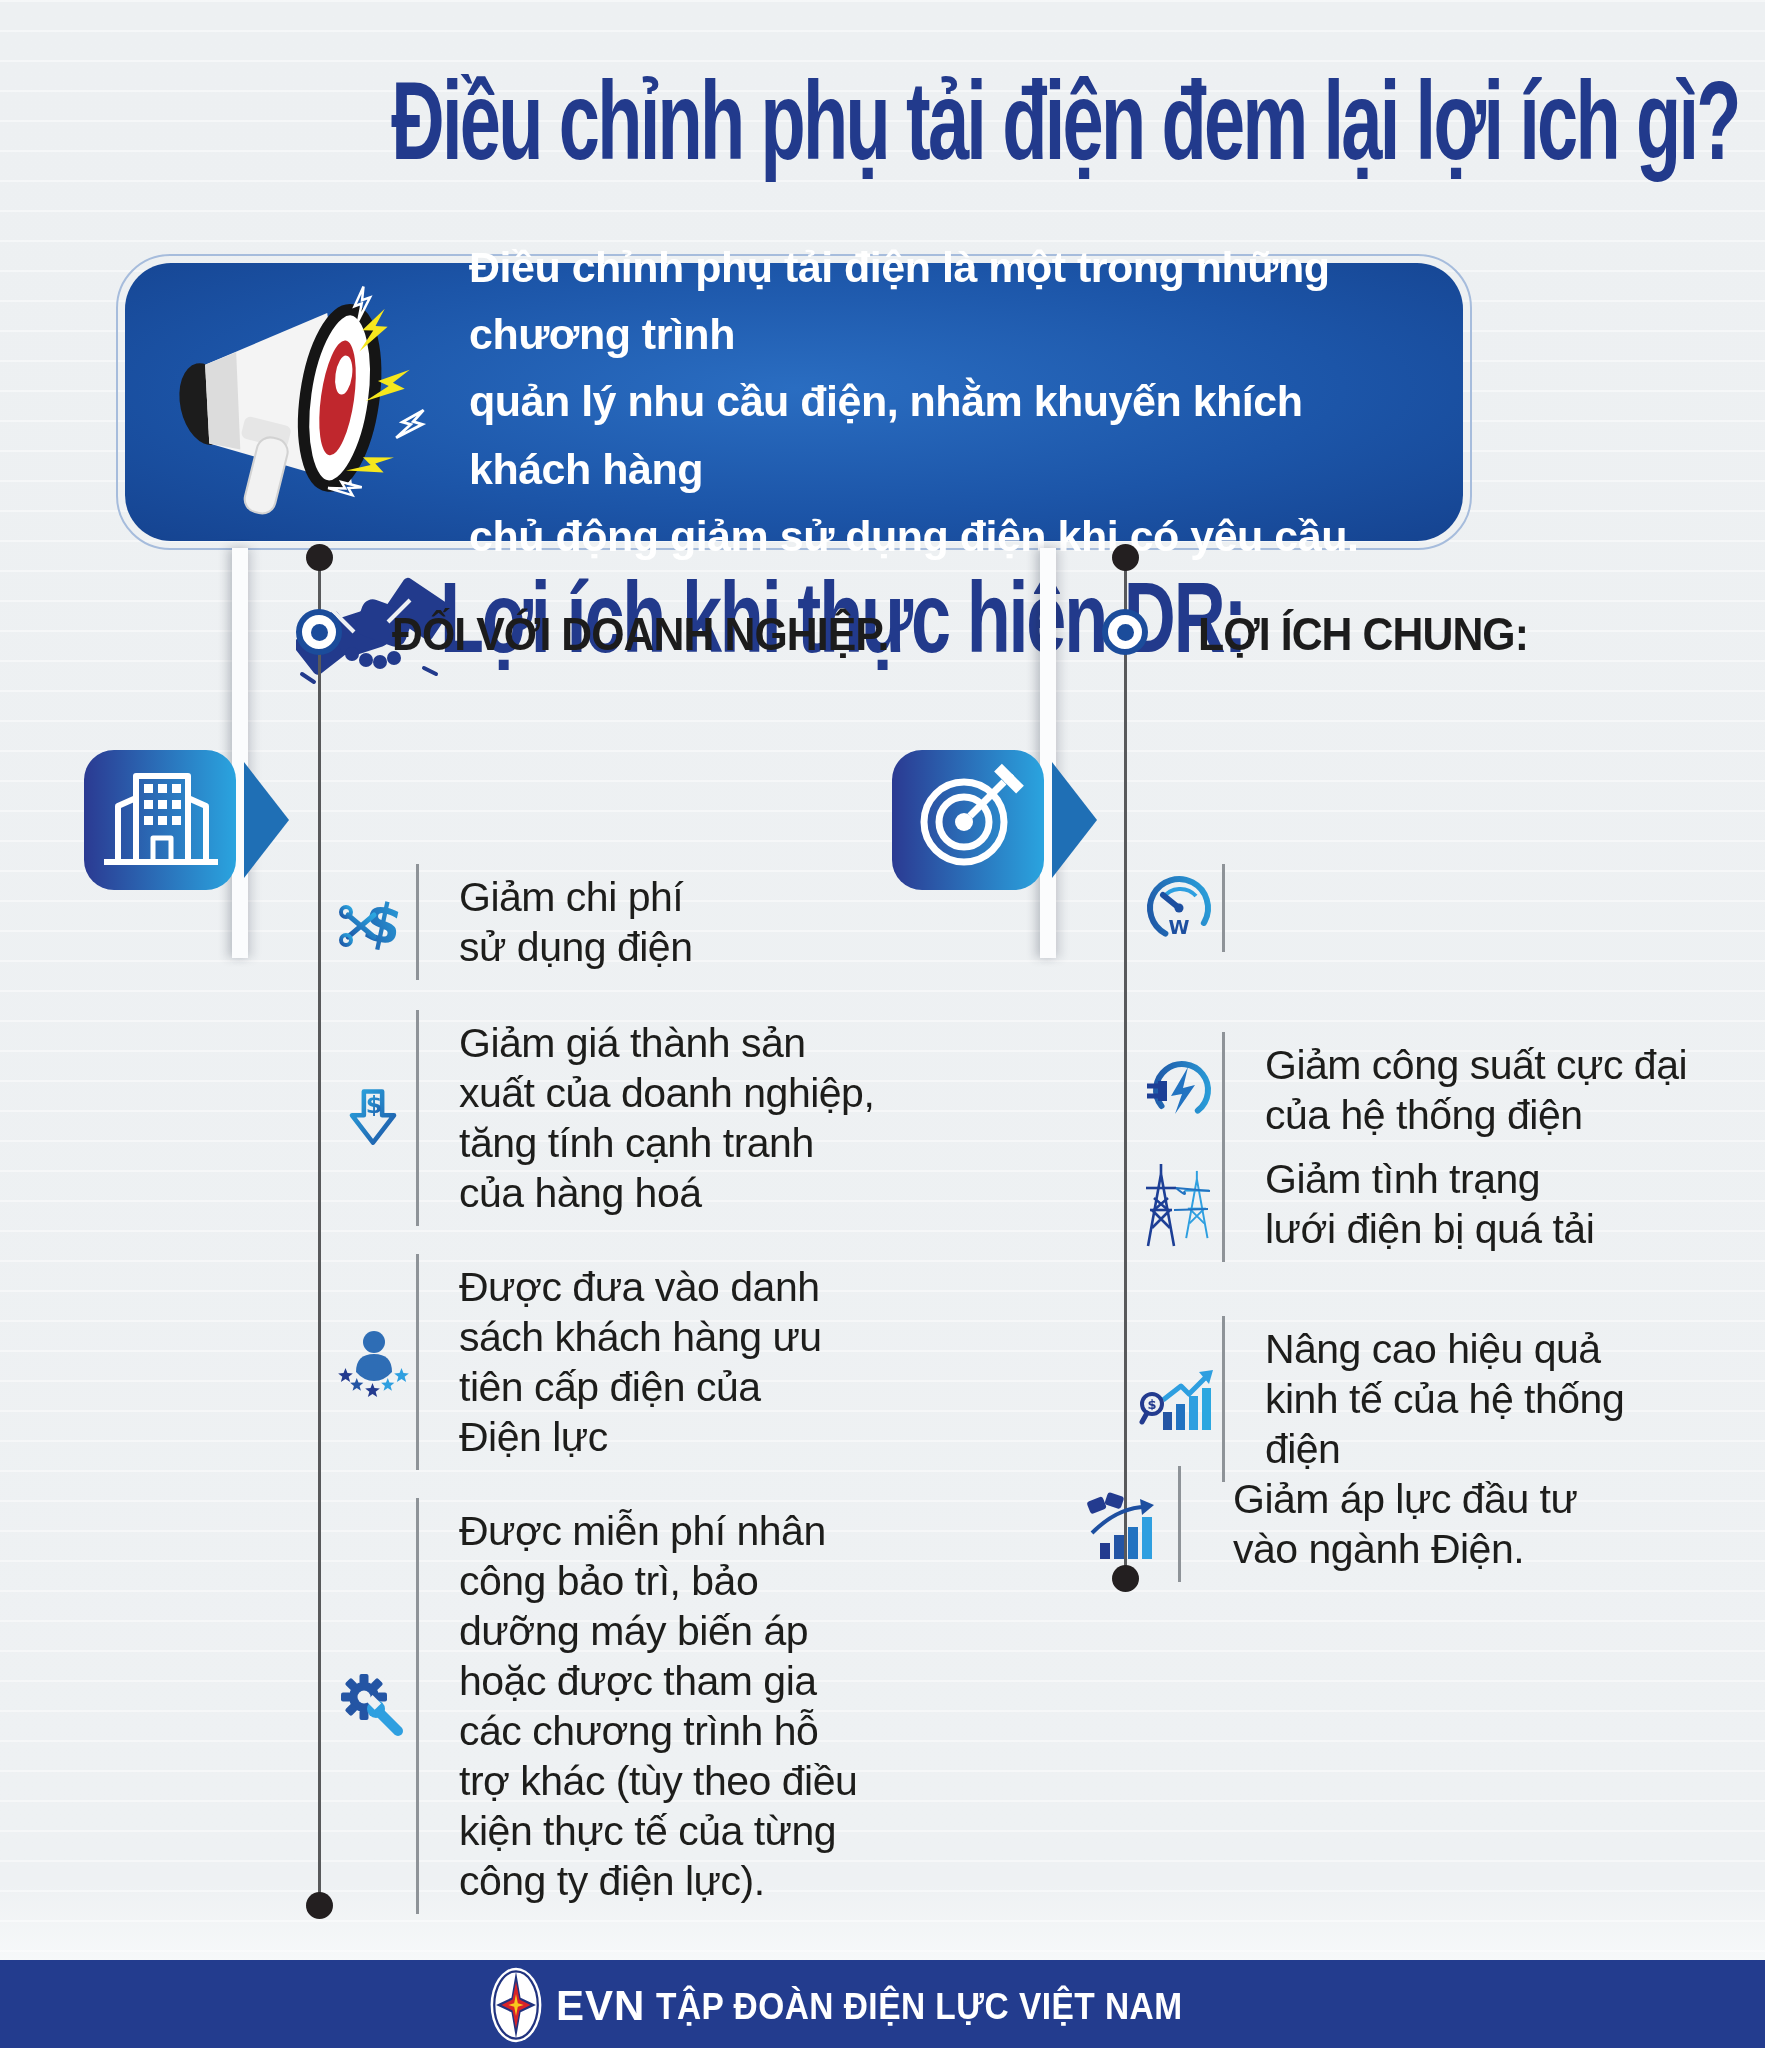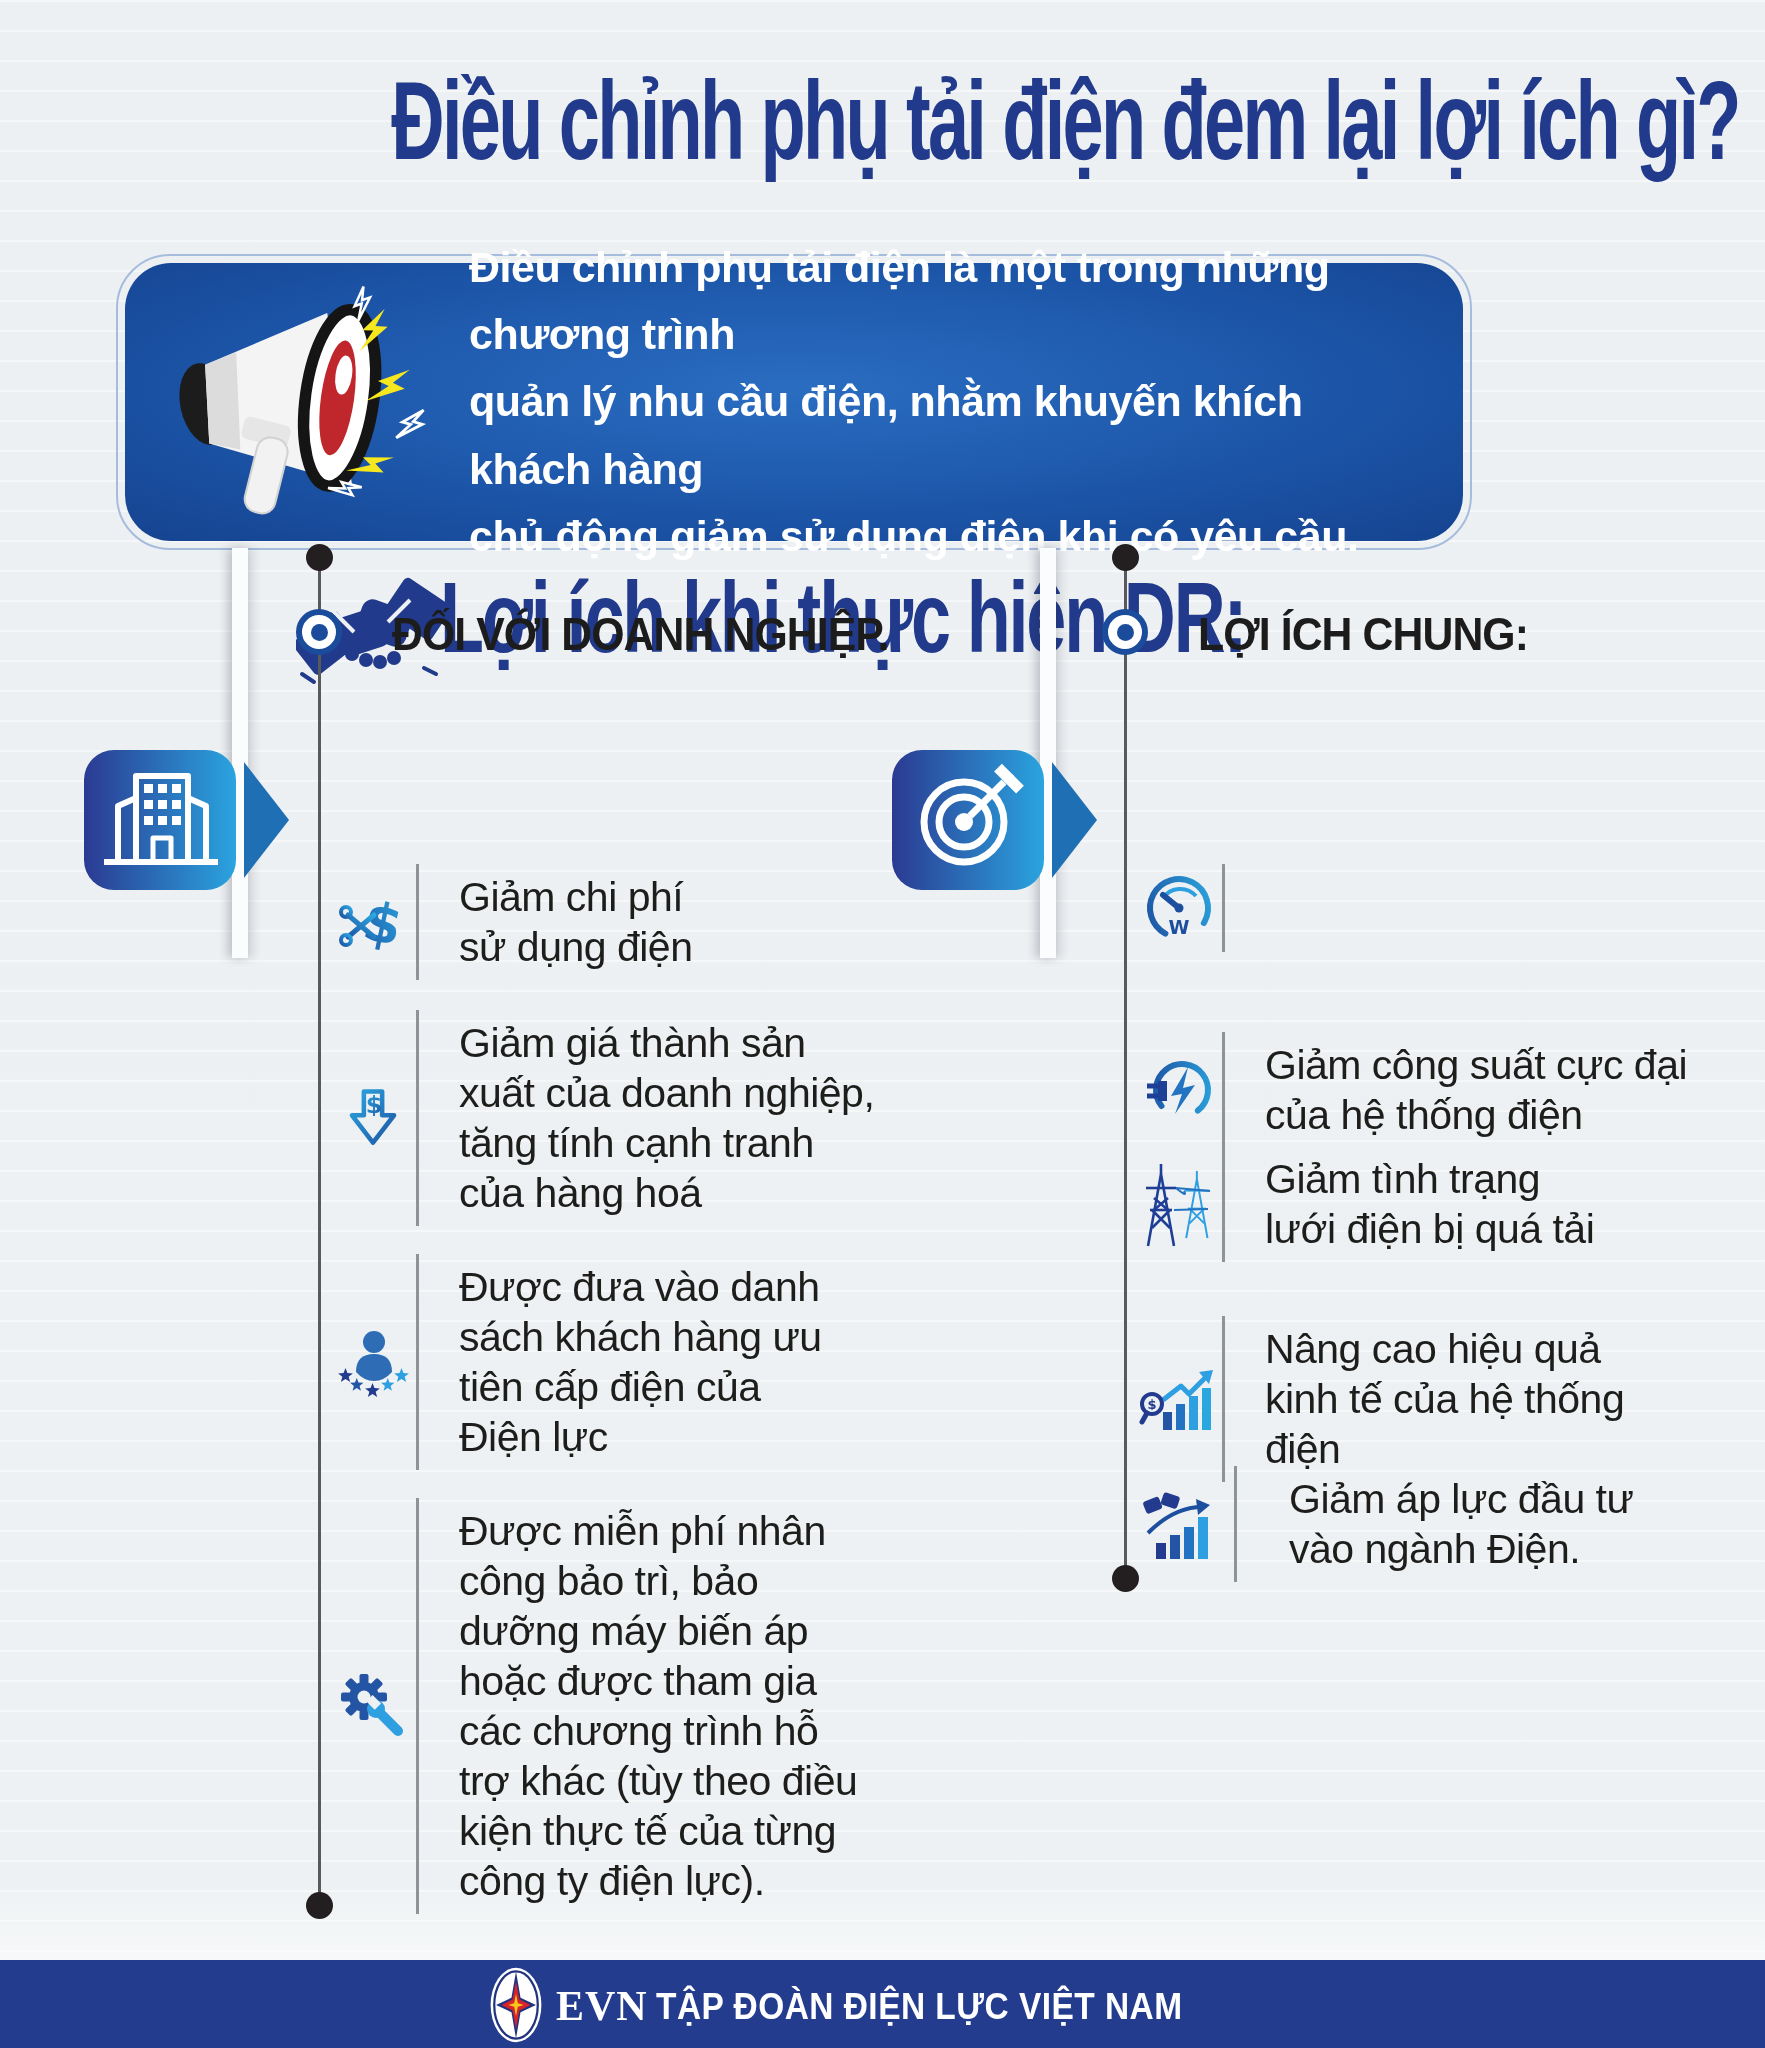--- a/index.html
+++ b/index.html
@@ -41,21 +41,21 @@
   .col-header.left{left:392px;} .col-header.right{left:1198px;}
   
   .item{position:absolute;display:flex;align-items:center;}
   .item-icon{width:86px;display:flex;align-items:center;justify-content:center;flex:0 0 auto;}
   .item-sep{width:3px;background:#8e9398;align-self:stretch;margin:-8px 0;}
   .item-text{padding-left:40px;font-size:41px;line-height:50px;color:#1d1d1b;
     white-space:pre-line;letter-spacing:-.5px;}
   
   .footer{position:absolute;left:0;top:1960px;width:100%;height:88px;background:#233c8e;}
   .footer .evn-logo{position:absolute;left:488px;top:6px;}
-  .footer .evn-label{position:absolute;left:556px;top:22px;color:#fff;font-weight:700;font-size:42px;letter-spacing:1px;font-family:Liberation Serif, serif;}
+  .footer .evn-label{position:absolute;left:556px;top:22px;color:#fff;font-weight:700;font-size:42px;letter-spacing:1px;}
   .footer .org-name{position:absolute;left:656px;top:26px;color:#fff;font-weight:700;font-size:36px;
     letter-spacing:.5px;white-space:nowrap;transform:scaleX(.93);transform-origin:0 50%;}
 </style>
 </head>
 <body>
 
 <div class="canvas">
 
   <div class="title">
     <span class="squeeze">Điều chỉnh phụ tải điện đem lại lợi ích gì?</span>
@@ -358,21 +358,21 @@
         <circle cx="13" cy="40" r="10" fill="none" stroke="#233b8f" stroke-width="4"></circle>
         <line x1="8" y1="49" x2="3" y2="58" stroke="#233b8f" stroke-width="5" stroke-linecap="round"></line>
         <text x="13" y="45" font-size="13" font-weight="bold" text-anchor="middle" font-family="DejaVu Sans, sans-serif" fill="#233b8f">$</text>
       </svg>
     </div>
     <div class="item-sep"></div>
     <div class="item-text">Nâng cao hiệu quả
 kinh tế của hệ thống điện</div>
   </div>
 
-  <div class="item" style="left:1136px;top:1474px;width:560px;gap:12px;">
+  <div class="item" style="left:1080px;top:1474px;width:560px;gap:12px;">
     <div class="item-icon">
       <svg width="78" height="78" viewBox="0 0 78 78">
         <g fill="#233b8f">
           <rect x="4" y="14" width="17" height="13" rx="3" transform="rotate(-22 12 20)"></rect>
           <rect x="22" y="9" width="17" height="13" rx="3" transform="rotate(18 30 15)"></rect>
         </g>
         <rect x="16" y="58" width="10" height="16" fill="#233b8f"></rect>
         <rect x="30" y="50" width="10" height="24" fill="#2455a4"></rect>
         <rect x="44" y="42" width="10" height="32" fill="#2273c1"></rect>
         <rect x="58" y="32" width="10" height="42" fill="#2e9fe0"></rect>

